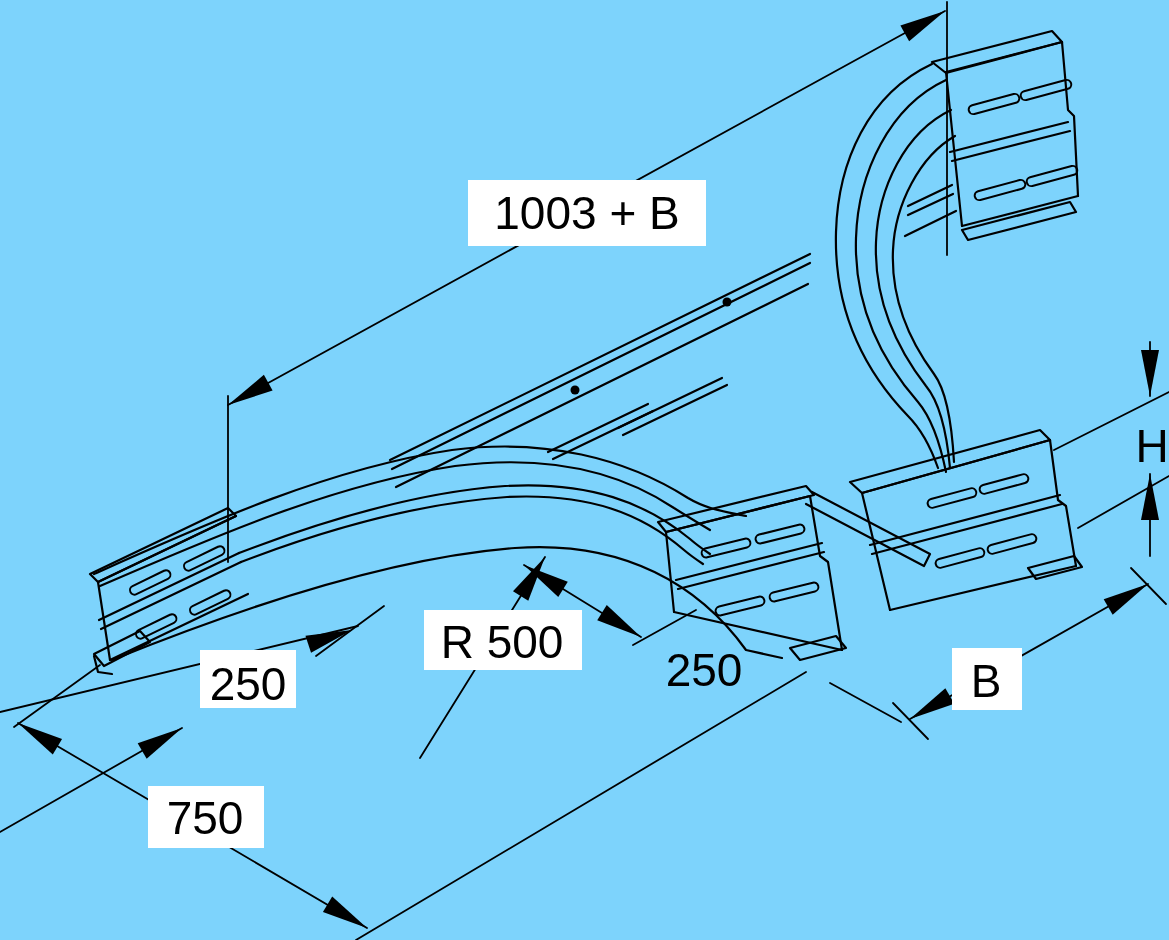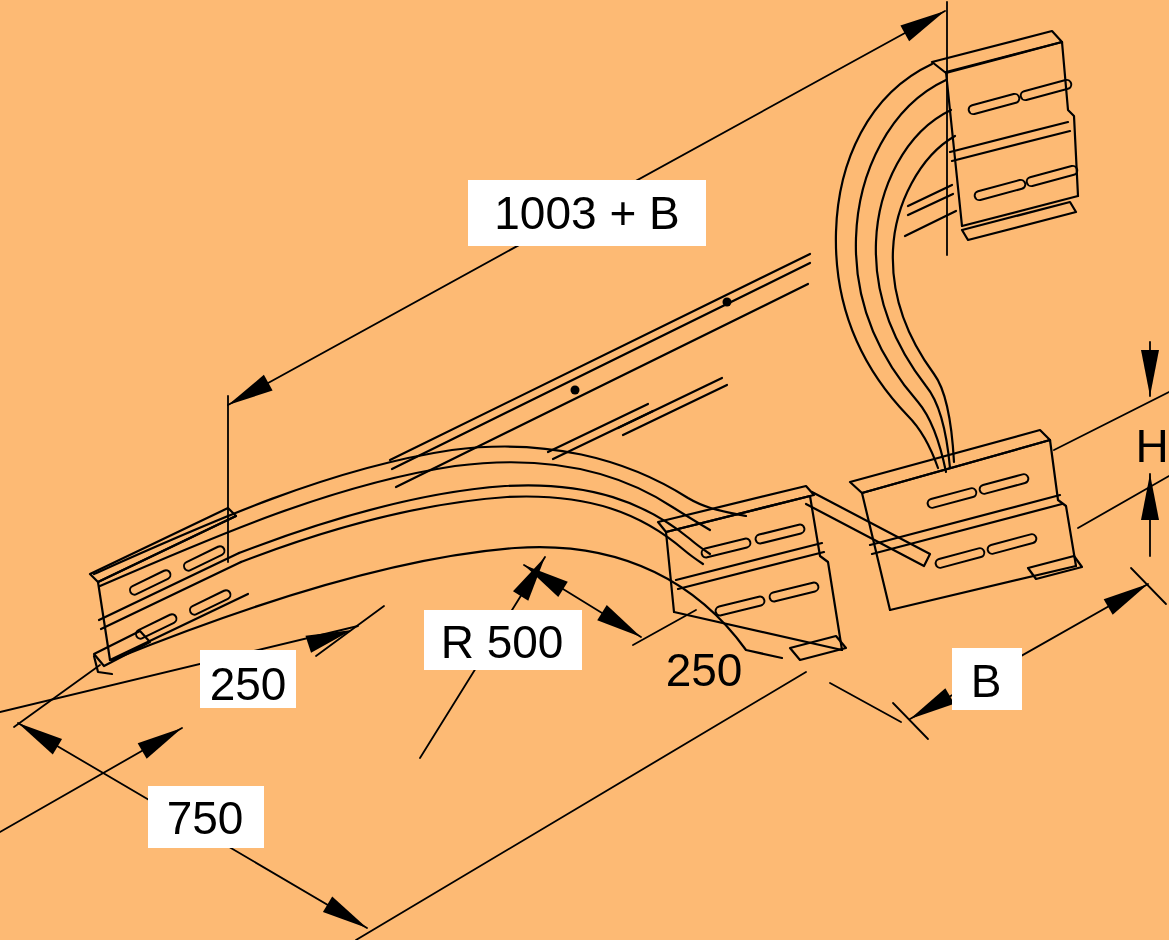--- a/index.html
+++ b/index.html
@@ -1,16 +1,16 @@
 <!DOCTYPE html>
 <html><head>
 <meta charset="utf-8">
 <style>
   html,body{margin:0;padding:0;background:#ffffff;}
-  .stage{position:relative;width:1169px;height:940px;background:#fdba74;overflow:hidden;}
+  .stage{position:relative;width:1169px;height:940px;background:#7dd3fc;overflow:hidden;}
   svg{display:block;}
   text{font-family:"Liberation Sans","DejaVu Sans",sans-serif;fill:#000;}
   .dimtxt{font-size:46px;}
   .obj{stroke:#000;stroke-width:2.2;fill:none;stroke-linecap:round;stroke-linejoin:round;}
   .dim{stroke:#000;stroke-width:1.8;fill:none;stroke-linecap:round;}
   .halo{fill:#ffffff;stroke:none;}
   .slot{stroke:#000;stroke-width:2;fill:none;}
   .hole{fill:#000;stroke:none;}
   .arw{fill:#000;stroke:none;}
 </style>

